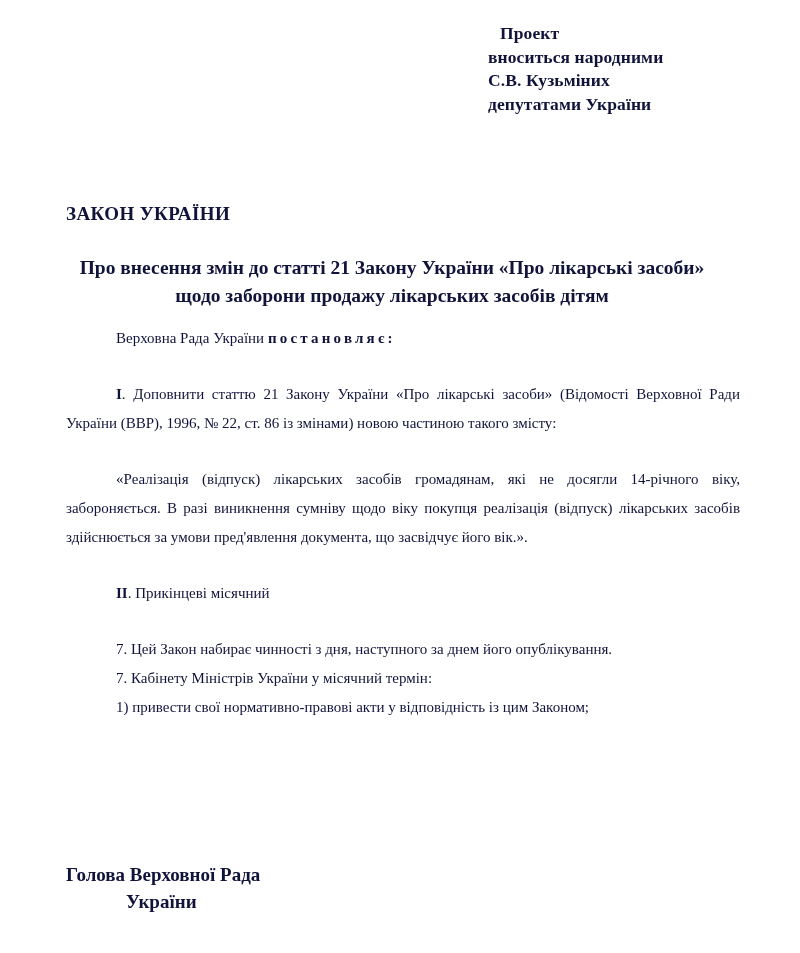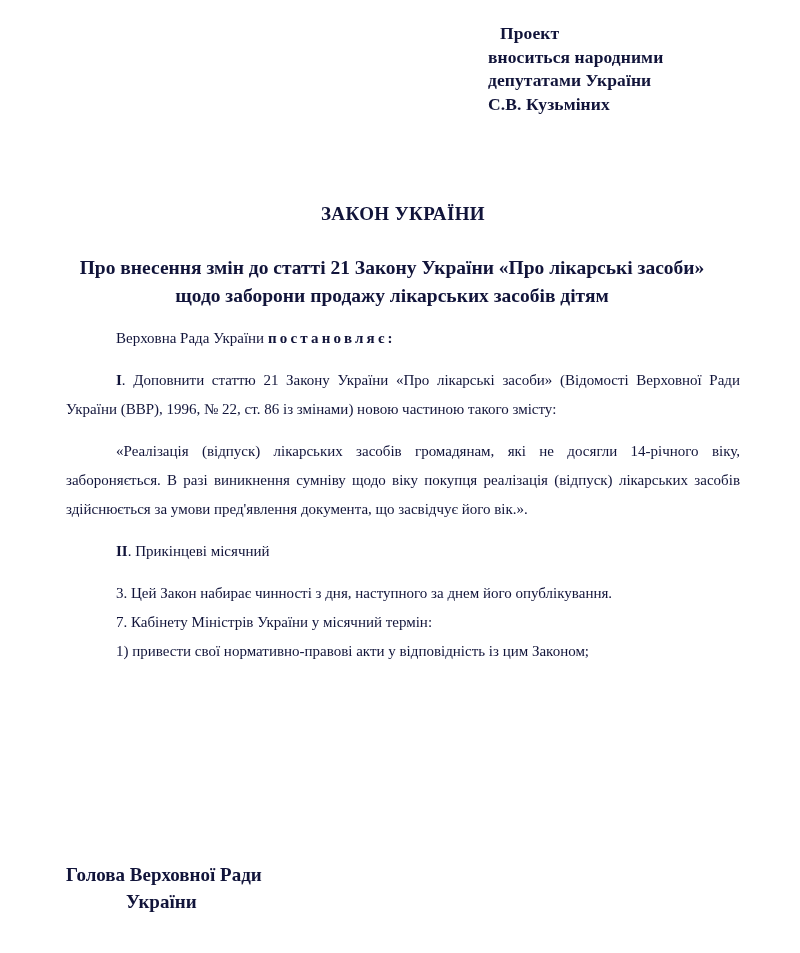--- a/index.html
+++ b/index.html
@@ -43,21 +43,20 @@
   .header-block .line-indent {
     padding-left: 12px;
   }
 
   
   .doc-title {
     position: absolute;
     left: 66px;
     top: 203px;
     width: 674px;
-    text-align: center;
     font-weight: bold;
     font-size: 19px;
     letter-spacing: 0.4px;
   }
   .doc-subtitle {
     position: absolute;
     left: 49px;
     top: 254px;
     width: 686px;
     text-align: center;
@@ -77,21 +76,21 @@
   }
   p {
     margin: 0;
     text-align: justify;
     text-justify: inter-word;
   }
   p.indent {
     text-indent: 50px;
   }
   p.spaced {
-    margin-top: 13px;
+    margin-top: 27px;
   }
   .lead {
     font-weight: bold;
   }
   .spaced-letters {
     font-weight: bold;
     letter-spacing: 3.2px;
   }
 
   
@@ -109,48 +108,48 @@
   }
 </style>
 </head>
 <body>
 
 <div class="page">
 
   <div class="header-block">
     <div class="line-indent">Проект</div>
     <div>вноситься народними</div>
+    <div>С.В. Кузьміних</div>
     <div>депутатами України</div>
-    <div>С.В. Кузьміних</div>
   </div>
 
   <div class="doc-title">ЗАКОН УКРАЇНИ</div>
 
   <div class="doc-subtitle">
     <div>Про внесення змін до статті 21 Закону України «Про лікарські засоби»</div>
     <div>щодо заборони продажу лікарських засобів дітям</div>
   </div>
 
   <div class="body-area">
 
     <p class="indent"><span>Верховна Рада України </span><span class="spaced-letters">постановляє:</span></p>
 
     <p class="indent spaced"><span class="lead">I</span><span>. Доповнити статтю 21 Закону України «Про лікарські засоби» (Відомості Верховної Ради України (ВВР), 1996, № 22, ст. 86 із змінами) новою частиною такого змісту:</span></p>
 
     <p class="indent spaced">«Реалізація (відпуск) лікарських засобів громадянам, які не досягли 14-річного віку, забороняється. В разі виникнення сумніву щодо віку покупця реалізація (відпуск) лікарських засобів здійснюється за умови пред'явлення документа, що засвідчує його вік.».</p>
 
     <p class="indent spaced"><span class="lead">II</span><span>. Прикінцеві місячний</span></p>
 
-    <p class="indent spaced">3. Цей Закон набирає чинності з дня, наступного за днем його опублікування.</p>
+    <p class="indent spaced">7. Цей Закон набирає чинності з дня, наступного за днем його опублікування.</p>
 
     <p class="indent">7. Кабінету Міністрів України у місячний термін:</p>
 
     <p class="indent">1) привести свої нормативно-правові акти у відповідність із цим Законом;</p>
 
 
   </div>
 
   <div class="signature">
-    <span>Голова Верховної Ради</span>
+    <span>Голова Верховної Рада</span>
     <span class="sig-second">України</span>
   </div>
 
 </div>
 
 </body></html>

